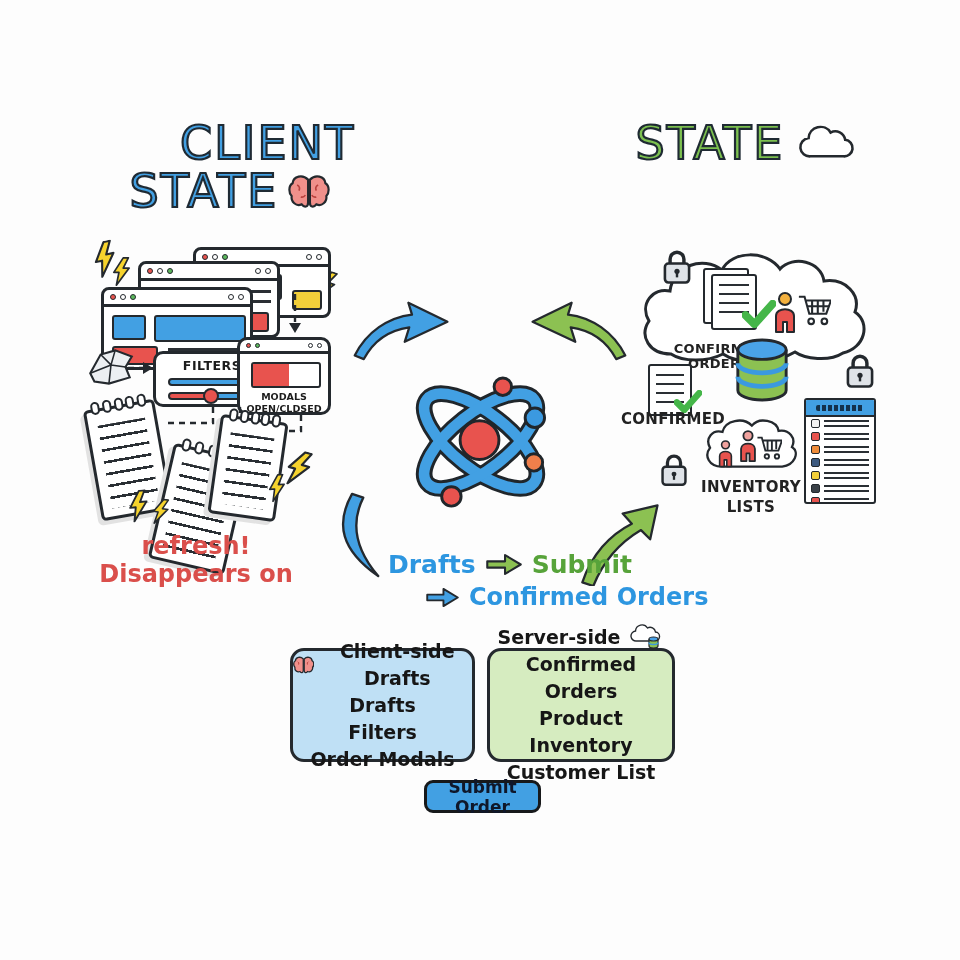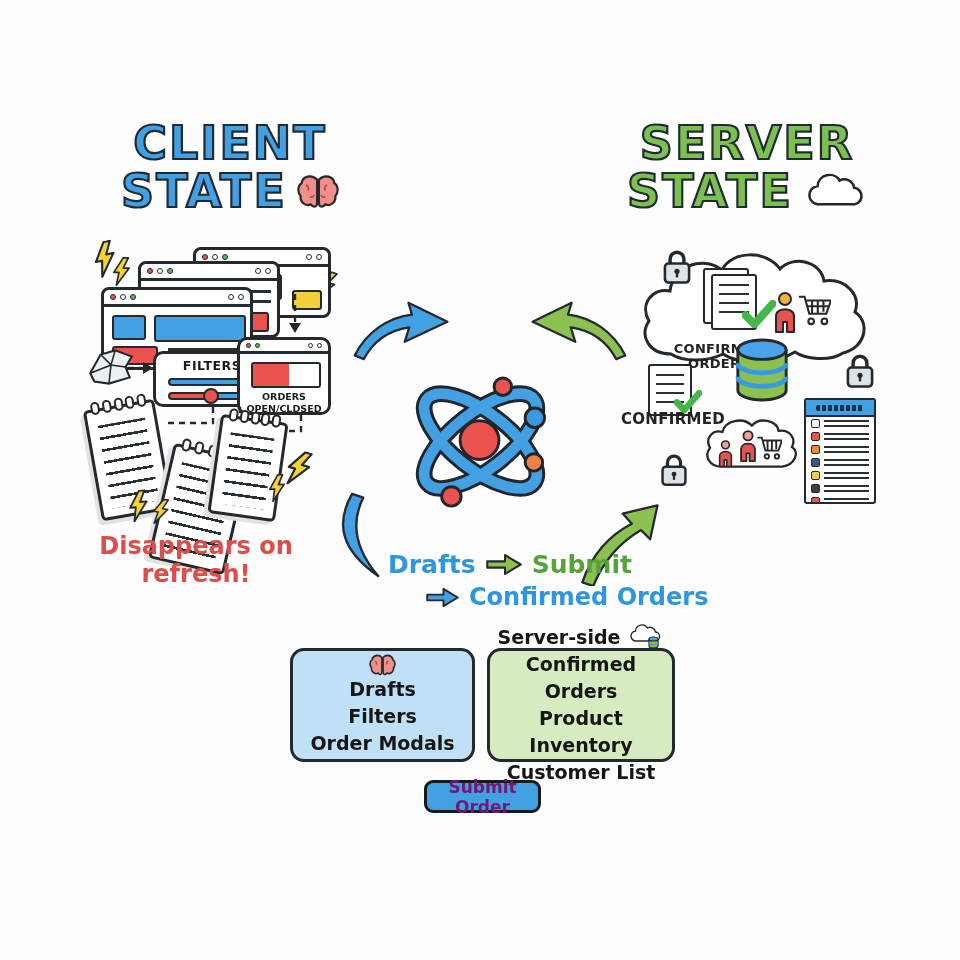--- a/index.html
+++ b/index.html
@@ -2,21 +2,21 @@
 <html><head>
 <meta charset="utf-8">
 <style>
   *{margin:0;padding:0;box-sizing:border-box}
   html,body{width:960px;height:960px;background:#fff}
   body{font-family:"DejaVu Sans","Liberation Sans",sans-serif;color:#1c1c1c}
   #canvas{position:relative;width:960px;height:960px;background:#fdfdfd;overflow:hidden}
   .abs{position:absolute}
 
   
-  .bubble{font-weight:700;letter-spacing:2px;text-align:center;line-height:1.04;
+  .bubble{font-weight:400;letter-spacing:2px;text-align:right;line-height:1.04;
           -webkit-text-stroke:2.2px #1f2a33;}
   .bubble .row{display:flex;align-items:center;justify-content:center;gap:10px}
   .client-title{color:#42a0e3;font-size:46px}
   .server-title{color:#7cc04f;font-size:46px}
 
   
   .bwin{position:absolute;background:#fff;border:3px solid #24292e;border-radius:8px}
   .bwin .bar{height:17px;border-bottom:3px solid #24292e;display:flex;align-items:center;padding:0 6px;gap:4px}
   .dot{width:6px;height:6px;border-radius:50%;border:1.6px solid #24292e}
   .dot.red{background:#e8534e}.dot.green{background:#5cb85c}.dot.dark{background:#fff}
@@ -63,42 +63,41 @@
   .lp-ic{width:9px;height:9px;border:1.8px solid #24292e;border-radius:2px;flex:0 0 auto}
   .lp-lines{flex:1;height:7px;
         background:repeating-linear-gradient(180deg,#2a2f34 0 2px,transparent 2px 5px)}
 
   
   .legend-box{position:absolute;border:3px solid #24292e;border-radius:14px;
       display:flex;flex-direction:column;align-items:center;justify-content:center;
       font-size:19px;font-weight:700;color:#161616;line-height:27px;text-align:center}
   .legend-box .row{display:flex;align-items:center;gap:8px}
   .submit-btn{position:absolute;background:#42a0e3;border:3px solid #17191b;border-radius:9px;
-      font-size:17px;font-weight:700;color:#701a75;display:flex;align-items:center;justify-content:center;
+      font-size:17px;font-weight:700;color:#0f172a;display:flex;align-items:center;justify-content:center;
       font-family:"DejaVu Sans","Liberation Sans",sans-serif;cursor:pointer}
 </style>
 </head>
 <body>
 
 <div id="canvas">
 
   <div class="abs bubble client-title" style="left:105px;top:120px;width:250px">
     <div>CLIENT</div>
     <div class="row">
       <span>STATE</span>
       <svg width="42" height="35" viewBox="0 0 46 38">
         <path d="M22 6 C16 0 6 2 5 10 C0 13 1 21 4 24 C3 30 9 36 15 33 C18 37 22 36 22 31 Z" fill="#f0908b" stroke="#24292e" stroke-width="2.4"></path>
         <path d="M24 6 C30 0 40 2 41 10 C46 13 45 21 42 24 C43 30 37 36 31 33 C28 37 24 36 24 31 Z" fill="#f0908b" stroke="#24292e" stroke-width="2.4"></path>
         <path d="M10 12 q4 2 2 6 M33 12 q-4 2 -2 6 M14 25 q3 1 5 -2 M31 25 q-3 1 -5 -2" stroke="#b8413d" stroke-width="1.8" fill="none"></path>
       </svg>
     </div>
   </div>
 
   <div class="abs bubble server-title" style="left:612px;top:120px;width:270px">
-    <div>SERVER</div>
     <div class="row">
       <span>STATE</span>
       <svg width="64" height="37" viewBox="0 0 70 40">
         <path d="M18 34 a10 10 0 0 1 -2-20 a13 13 0 0 1 24-6 a11 11 0 0 1 16 8 a9 9 0 0 1 -2 18 Z" fill="#fff" stroke="#24292e" stroke-width="2.8"></path>
       </svg>
     </div>
   </div>
 
   <svg class="abs" style="left:93px;top:241px;transform:rotate(-12deg)" width="24" height="36" viewBox="0 0 22 34">
       <path d="M13 1 L2 18 h6 L5 33 L20 13 h-7 L19 1 Z" fill="#f6d32d" stroke="#24292e" stroke-width="2" stroke-linejoin="round"></path>
@@ -167,21 +166,21 @@
     <div class="bar" style="height:14px">
       <span class="dot red" style="width:5px;height:5px"></span>
       <span class="dot green" style="width:5px;height:5px"></span>
       <span class="dot dark right" style="width:5px;height:5px"></span>
       <span class="dot dark" style="width:5px;height:5px"></span>
     </div>
     <div class="toggle" style="left:11px;top:22px;width:70px;height:26px">
         <div class="on"></div>
       </div>
     <div class="modals-label" style="top:51px">
-      <div>ORDERS</div>
+      <div>MODALS</div>
       <div>OPEN/CLDSED</div>
     </div>
   </div>
 
   <svg class="abs" style="left:0;top:0;width:960px;height:960px;pointer-events:none">
     <g stroke="#24292e" stroke-width="2.4" fill="none" stroke-dasharray="6 5">
       <path d="M295 294 V324"></path>
       <path d="M128 368 H144"></path>
       <path d="M213 407 V423 H164"></path>
       <path d="M240 407 V441"></path>
@@ -231,22 +230,22 @@
       <path d="M13 1 L2 18 h6 L5 33 L20 13 h-7 L19 1 Z" fill="#f6d32d" stroke="#24292e" stroke-width="2" stroke-linejoin="round"></path>
     </svg>
   <svg class="abs" style="left:286px;top:450px;transform:rotate(16deg)" width="25" height="37" viewBox="0 0 22 34">
       <path d="M13 1 L2 18 h6 L5 33 L20 13 h-7 L19 1 Z" fill="#f6d32d" stroke="#24292e" stroke-width="2" stroke-linejoin="round"></path>
     </svg>
   <svg class="abs" style="left:268px;top:474px;transform:rotate(-4deg)" width="18" height="28" viewBox="0 0 22 34">
       <path d="M13 1 L2 18 h6 L5 33 L20 13 h-7 L19 1 Z" fill="#f6d32d" stroke="#24292e" stroke-width="2" stroke-linejoin="round"></path>
     </svg>
 
   <div class="caption cap-red" style="left:90px;top:533px;width:212px">
+    <div>refresh!</div>
     <div>Disappears on</div>
-    <div>refresh!</div>
   </div>
 
   <svg class="abs" style="left:352px;top:298px" width="100" height="64" viewBox="0 0 110 68">
     <path d="M3 62 C16 36 40 20 66 17 L62 4 L105 25 L58 47 L63 31 C42 34 24 45 13 66 Z" fill="#42a0e3" stroke="#24292e" stroke-width="2.5" stroke-linejoin="round"></path>
   </svg>
   <svg class="abs" style="left:528px;top:298px" width="100" height="64" viewBox="0 0 110 68">
     <g transform="translate(110,0) scale(-1,1)">
       <path d="M3 62 C16 36 40 20 66 17 L62 4 L105 25 L58 47 L63 31 C42 34 24 45 13 66 Z" fill="#8cc152" stroke="#24292e" stroke-width="2.5" stroke-linejoin="round"></path>
     </g>
   </svg>
@@ -363,20 +362,24 @@
     <path d="M4 40 V24 C4 15 22 15 22 24 V40 H15 V30 H11 V40 Z" fill="#e8534e" stroke="#24292e" stroke-width="2.4" stroke-linejoin="round"></path>
   </svg>
   <svg class="abs" style="left:756px;top:434px" width="26" height="26" viewBox="0 0 36 36">
     <g fill="none" stroke="#24292e" stroke-width="2.6">
       <path d="M2 5 h6 l5 18 h18 l5 -14 H10"></path>
       <path d="M16 9 v14 M22 9 v14 M28 9 v12"></path>
       <circle cx="15" cy="31" r="3" fill="#fff"></circle>
         <circle cx="29" cy="31" r="3" fill="#fff"></circle>
     </g>
   </svg>
+  <div class="small-label" style="left:696px;top:478px;width:110px;font-size:15px;line-height:1.3">
+    <div>INVENTORY</div>
+    <div>LISTS</div>
+  </div>
 
   <div class="lp" style="left:804px;top:398px;width:72px;height:106px">
     <div class="lp-head">
         <div class="lp-scribble"></div>
       </div>
     <div class="lp-row">
         <span class="lp-ic" style="background: rgb(242, 242, 242);"></span>
         <span class="lp-lines"></span>
       </div>
     <div class="lp-row">
@@ -408,20 +411,21 @@
   <div class="caption cap-green" style="left:620px;top:533px;width:286px">
   </div>
 
   <div class="legend-box" style="left:290px;top:648px;width:185px;height:114px;background:#bfe0f5">
     <div class="row">
       <svg width="27" height="22" viewBox="0 0 46 38">
         <path d="M22 6 C16 0 6 2 5 10 C0 13 1 21 4 24 C3 30 9 36 15 33 C18 37 22 36 22 31 Z" fill="#f0908b" stroke="#24292e" stroke-width="2.8"></path>
         <path d="M24 6 C30 0 40 2 41 10 C46 13 45 21 42 24 C43 30 37 36 31 33 C28 37 24 36 24 31 Z" fill="#f0908b" stroke="#24292e" stroke-width="2.8"></path>
         <path d="M10 12 q4 2 2 6 M33 12 q-4 2 -2 6" stroke="#b8413d" stroke-width="2" fill="none"></path>
       </svg>
+      <span>Client-side Drafts</span>
     </div>
     <div>Drafts</div>
     <div>Filters</div>
     <div>Order Modals</div>
   </div>
 
   <div class="legend-box" style="left:487px;top:648px;width:188px;height:114px;background:#d6ecc0">
     <div class="row">
       <span>Server-side</span>
       <svg width="36" height="27" viewBox="0 0 72 54">

